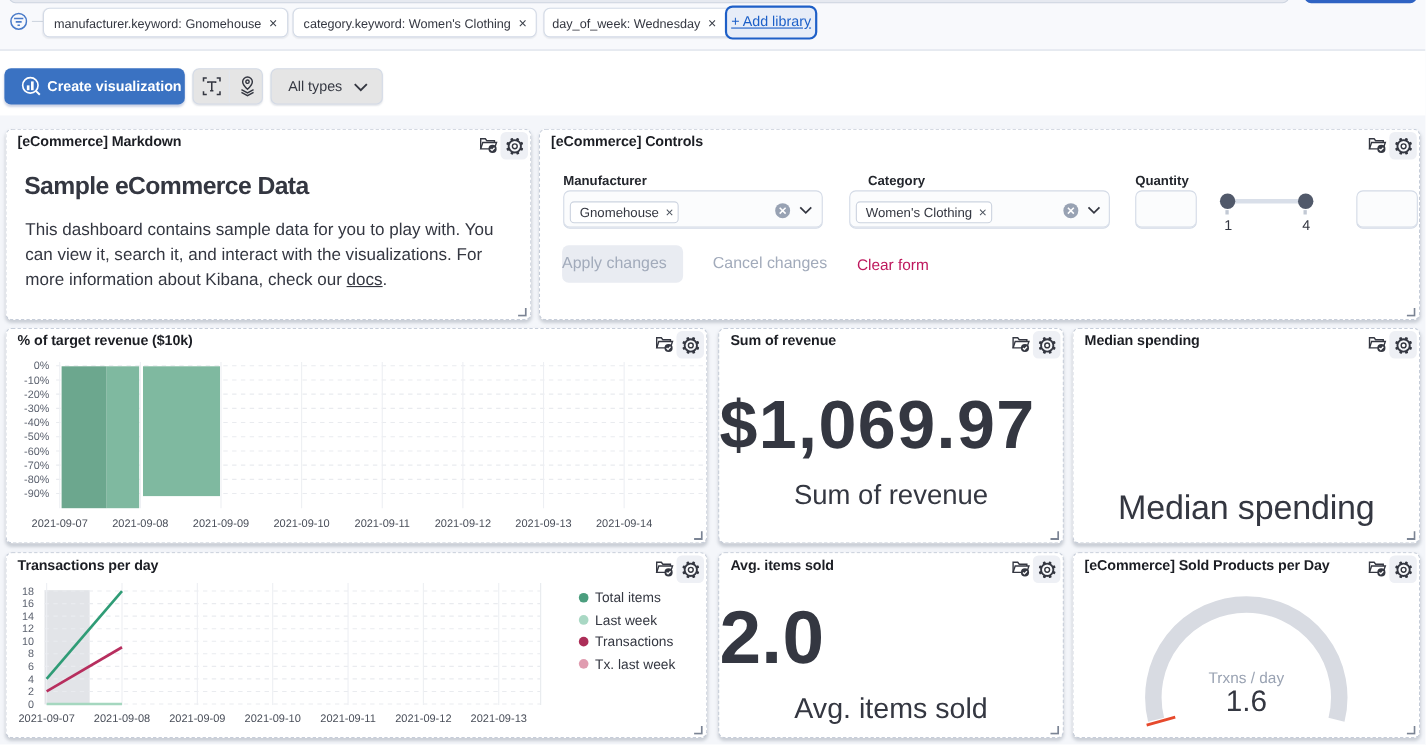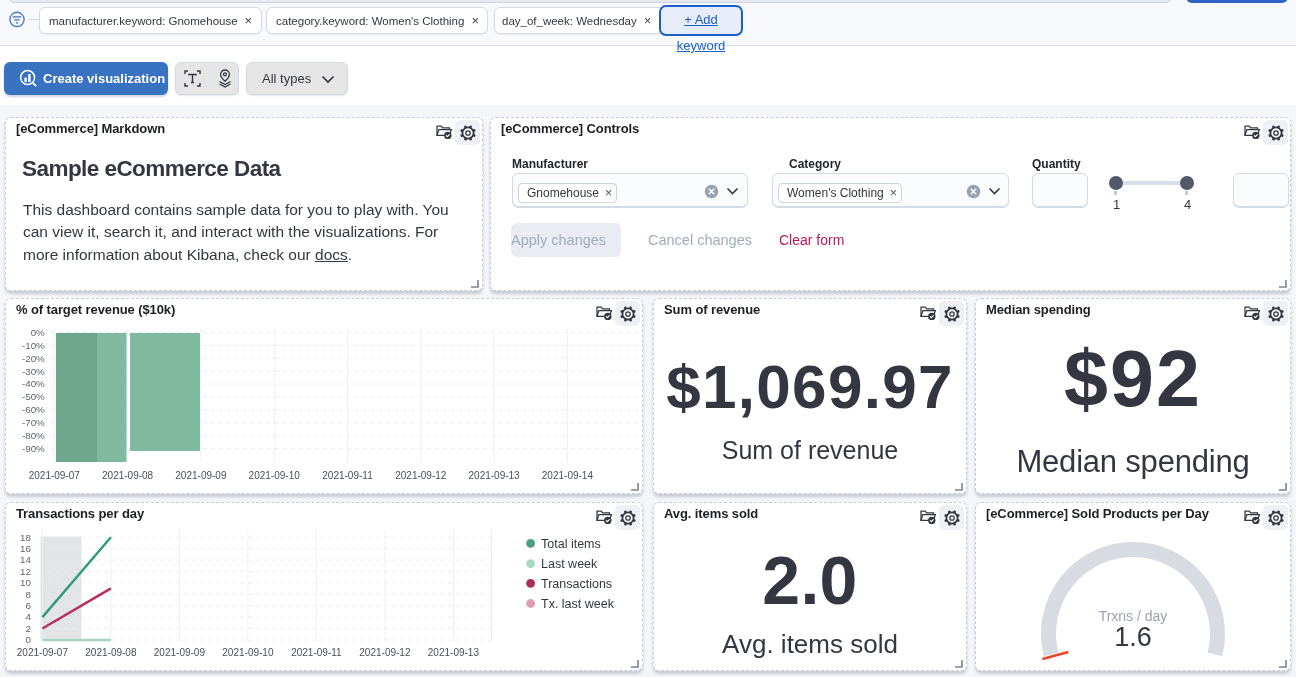--- a/index.html
+++ b/index.html
@@ -41,21 +41,21 @@
   .ctl-label { position:absolute; font-size:12px; font-weight:bold; color:#23262d; }
   .combo { position:absolute; top:55px; height:35px; background:#fbfcfd; border:1px solid #d3dae6; border-radius:6px;
            box-shadow:inset 0 -1px 0 #d3dae6; }
   .cpill { position:absolute; left:5px; top:9px; height:20px; background:#fff; border:1px solid #ccd3df; border-radius:4px;
            font-size:12px; line-height:18px; padding:0 8px; white-space:nowrap; color:#343741; }
   .cpill .x { color:#4a515c; margin-left:6px; font-size:12.5px; }
   .numin { position:absolute; top:55px; width:56px; height:35px; background:#fbfcfd; border:1px solid #d3dae6; border-radius:6px;
            box-shadow:inset 0 -1px 0 #d3dae6; }
   .ctlbtn { position:absolute; top:105px; height:34px; border-radius:6px; font-size:14.5px;
             text-align:left; line-height:34px; }
-  .bignum { position:absolute; width:100%; text-align:center; color:#343741; font-weight:bold; }
+  .bignum { position:absolute; width:100%; text-align:left; color:#343741; font-weight:bold; }
   .subtt  { position:absolute; width:100%; text-align:center; color:#343741; }
   .axlbl { font-size:9.8px; fill:#5d6370; }
   .dtlbl { font-size:10px; fill:#494e59; }
 </style>
 </head>
 <body>
 <div id="app">
 
   <div class="abs" id="querybar-sliver"></div>
   <div class="abs" id="update-sliver"></div>
@@ -64,21 +64,21 @@
   <svg class="abs" style="left:9px;top:11px" width="16" height="17" viewBox="0 0 16 17">
     <circle cx="8" cy="8.4" r="7.1" fill="none" stroke="#4a7bc9" stroke-width="1.4"></circle>
     <line x1="3.8" y1="5.9" x2="12.2" y2="5.9" stroke="#4a7bc9" stroke-width="1.4"></line>
     <line x1="5.3" y1="8.9" x2="10.7" y2="8.9" stroke="#4a7bc9" stroke-width="1.4"></line>
     <line x1="6.9" y1="11.9" x2="9.1" y2="11.9" stroke="#4a7bc9" stroke-width="1.4"></line>
   </svg>
   <div class="abs" style="left:29px;top:19px;width:10px;height:1px;background:#cfd6e0"></div>
   <div class="abs pill" style="left:39px;width:223px">manufacturer.keyword: Gnomehouse<span class="x">×</span></div>
   <div class="abs pill" style="left:266px;width:222px">category.keyword: Women's Clothing<span class="x">×</span></div>
   <div class="abs pill" style="left:494px;width:192px;padding:0 7px">day_of_week: Wednesday<span class="x">×</span></div>
-  <div class="abs" id="addfilter"><span>+ Add keyword</span></div>
+  <div class="abs" id="addfilter"><span>+ Add library</span></div>
 
   <div class="abs" id="createviz">
     <svg style="position:absolute;left:15px;top:7px" width="19" height="19" viewBox="0 0 19 19">
       <circle cx="8.6" cy="8.6" r="7" fill="none" stroke="#fff" stroke-width="1.5"></circle>
       <rect x="5.4" y="8.6" width="2.4" height="4.4" fill="#fff"></rect>
       <rect x="9.2" y="5" width="2.4" height="8" fill="#fff"></rect>
       <line x1="13.8" y1="13.8" x2="17.2" y2="17.2" stroke="#fff" stroke-width="1.8"></line>
     </svg>
     <span style="margin-left:39px">Create visualization</span>
   </div>
@@ -295,21 +295,20 @@
           <circle cx="0" cy="0" r="5.6" fill="none" stroke="#343741" stroke-width="1.7"></circle>
           <circle cx="0" cy="0" r="3.8" fill="#fff"></circle>
           <circle cx="0" cy="0" r="2.2" fill="none" stroke="#343741" stroke-width="1.3"></circle>
         </svg>
         <svg class="abs" style="left:300px;top:183px" width="9" height="9" viewBox="0 0 9 9">
           <path d="M8 1 V8 H1" fill="none" stroke="#7b8494" stroke-width="1.6"></path>
         </svg>
       </div>
       <div class="panel" id="p-med" style="left:975px;top:298px;width:316px;height:196px">
         <div class="pbody" id="p-med-b" style="position:absolute;left:0;top:0;width:314px;height:194px;overflow:hidden">
-          <div class="bignum" style="top:40px;font-size:79px;line-height:79px;letter-spacing:2px">$92</div>
           <div class="subtt" style="top:147px;font-size:31px;line-height:31px;letter-spacing:-0.2px">Median spending</div>
         </div>
         <div class="ptitle">Median spending</div>
         <svg class="abs" style="left:267px;top:5px" width="18" height="17" viewBox="0 0 18 17">
           <path d="M2 12.3 V3.1 h4.2 l1.4 1.8 h6.9 v1.6" fill="none" stroke="#343741" stroke-width="1.25"></path>
           <path d="M2 12.3 L3.9 6.5 h12.5 l-2 5.8 Z" fill="none" stroke="#343741" stroke-width="1.25"></path>
           <circle cx="12.8" cy="12.4" r="3.7" fill="#343741"></circle>
           <path d="M11 12.4 l1.3 1.3 l2.3 -2.4" fill="none" stroke="#fff" stroke-width="1.2"></path>
         </svg>
         <div class="gearbox" style="left:287px"></div>

